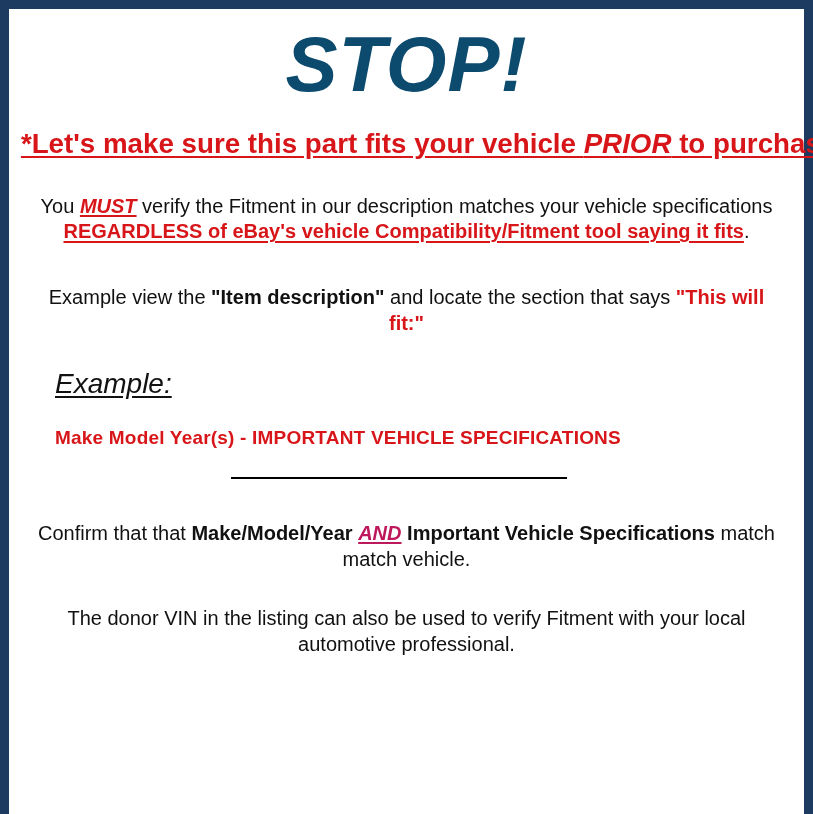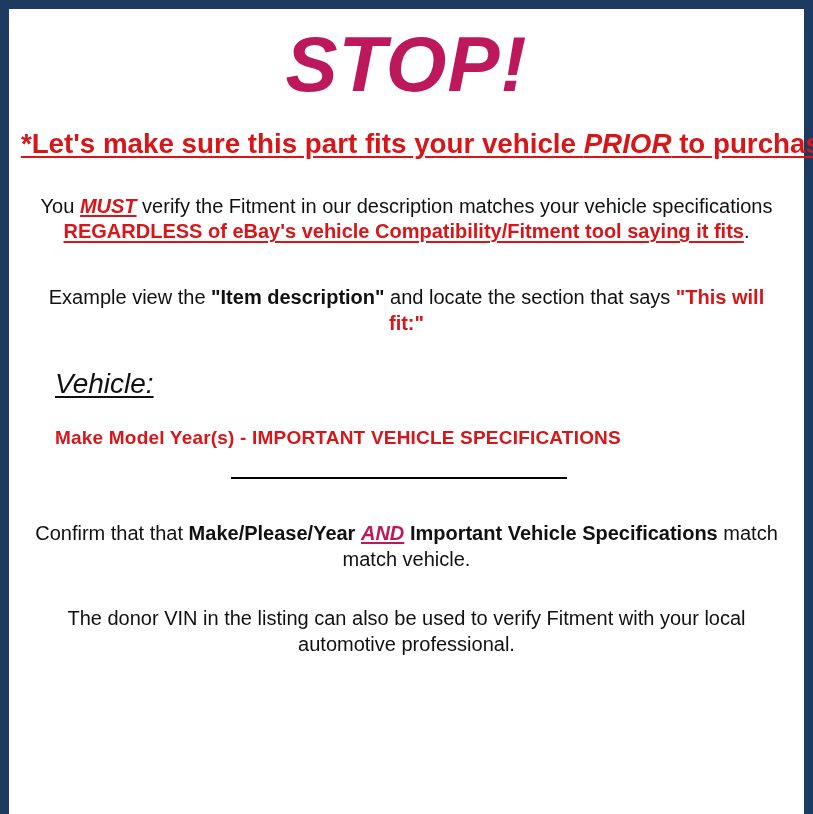--- a/index.html
+++ b/index.html
@@ -27,21 +27,21 @@
     box-sizing: border-box;
     width: 100%;
     height: 100%;
     padding: 0 8px;
     background: #ffffff;
     text-align: center;
   }
 
   
   .stop-heading {
-    color: #be185d;
+    color: #0c4a6e;
     font-family: "Liberation Sans", sans-serif;
     font-weight: bold;
     font-style: italic;
     font-size: 78px;
     line-height: 1.0;
     letter-spacing: 1px;
     margin: 16px 0 0 0;
     text-align: center;
   }
 
@@ -166,29 +166,29 @@
     <p class="body-par p-must">
       <span>You </span><span class="must">MUST</span><span> verify the Fitment in our description matches your vehicle specifications </span><span class="regardless">REGARDLESS of eBay's vehicle Compatibility/Fitment tool saying it fits</span><span>.</span>
     </p>
 
     <p class="body-par p-view">
       <span>Example view the </span><span class="b blk">"Item description"</span><span> and locate the section that says </span><span class="b red">"This will fit:"</span>
     </p>
 
     <div class="example-block">
       <div>
-        <span class="example-label">Vehicle:</span>
+        <span class="example-label">Example:</span>
       </div>
       <div class="example-spec">Make Model Year(s) - IMPORTANT VEHICLE SPECIFICATIONS</div>
     </div>
 
     <div class="divider-wrap">
       <div class="divider-line"></div>
     </div>
 
     <p class="body-par p-confirm">
-      <span>Confirm that that </span><span class="b blk">Make/Please/Year</span><span> </span><span class="and-word">AND</span><span> </span><span class="b blk">Important Vehicle Specifications</span><span> match match vehicle.</span>
+      <span>Confirm that that </span><span class="b blk">Make/Model/Year</span><span> </span><span class="and-word">AND</span><span> </span><span class="b blk">Important Vehicle Specifications</span><span> match match vehicle.</span>
     </p>
 
     <p class="body-par p-vin">The donor VIN in the listing can also be used to verify Fitment with your local automotive professional.</p>
 
   </div>
 </div>
 
 </body></html>

